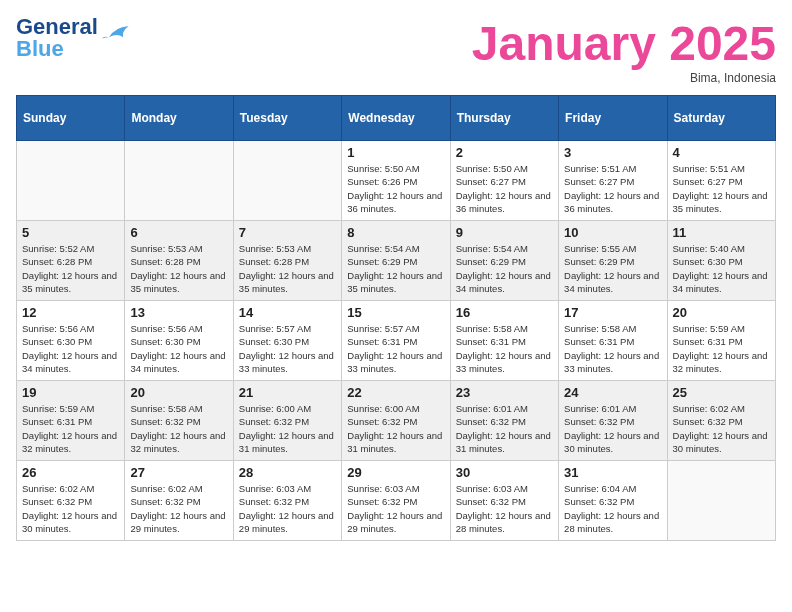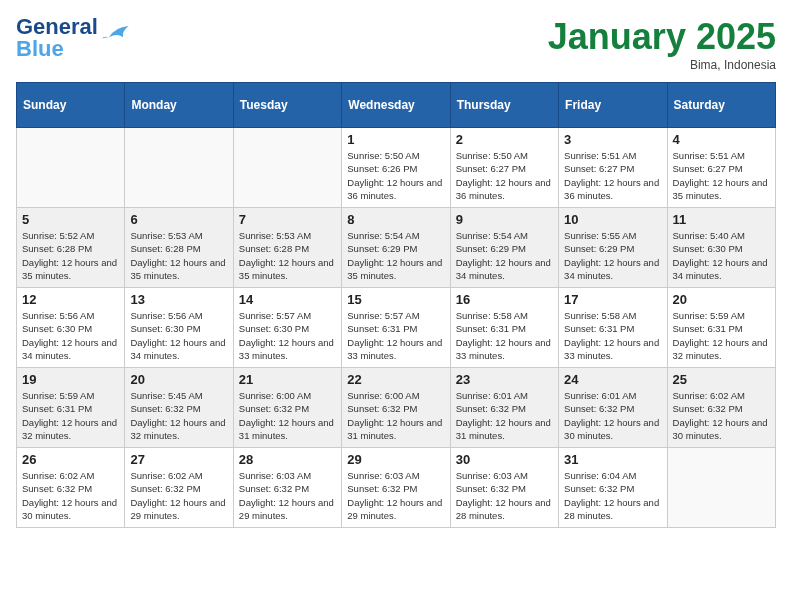--- a/index.html
+++ b/index.html
@@ -33,23 +33,23 @@
     .logo-bird {
       width: 28px;
       height: 18px;
       margin-left: 52px;
       margin-top: -8px;
     }
     .title-block {
       text-align: right;
     }
     .month-title {
-      font-size: 36px;
+      font-size: 48px;
       font-weight: bold;
-      color: #15803d;
+      color: #ec4899;
       margin-left: 32px;
     }
     .subtitle {
       font-size: 12px;
       color: #444;
     }
     .calendar {
       width: 100%;
       border-collapse: collapse;
       border: 1px solid #ccc;
@@ -261,21 +261,21 @@
       <tr class="row-shaded">
         <td>
           <div class="day-number">19</div>
           <div class="day-info">Sunrise: 5:59 AM
 Sunset: 6:31 PM
 Daylight: 12 hours
 and 32 minutes.</div>
         </td>
         <td>
           <div class="day-number">20</div>
-          <div class="day-info">Sunrise: 5:45 AM
+          <div class="day-info">Sunrise: 5:58 AM
 Sunset: 6:32 PM
 Daylight: 12 hours
 and 32 minutes.</div>
         </td>
         <td>
           <div class="day-number">21</div>
           <div class="day-info">Sunrise: 6:00 AM
 Sunset: 6:32 PM
 Daylight: 12 hours
 and 31 minutes.</div>

